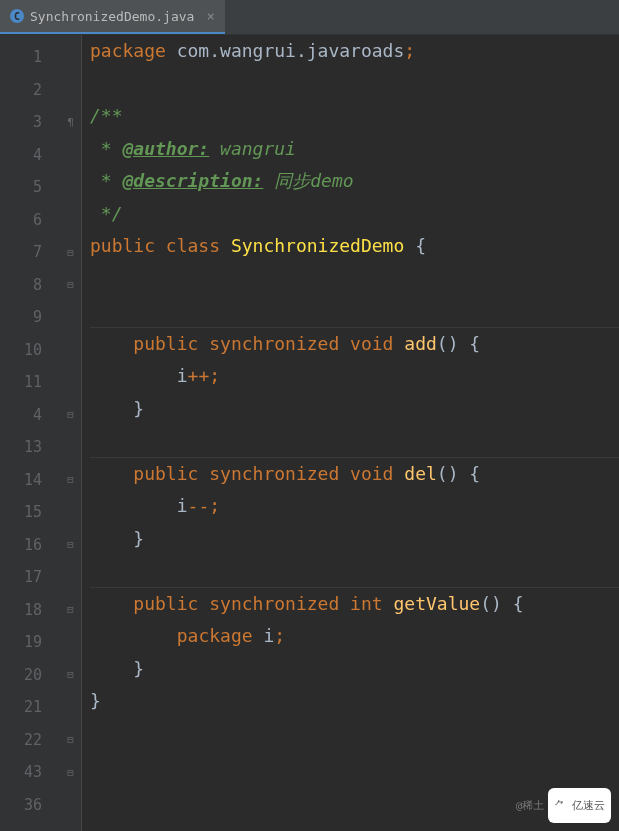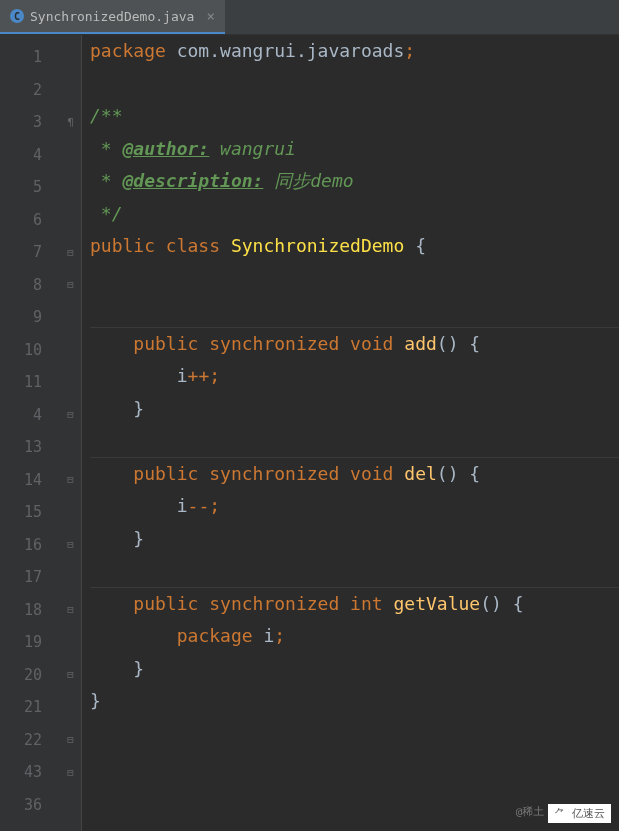--- a/index.html
+++ b/index.html
@@ -106,28 +106,29 @@
     .method { color: #ffc66d; }
     .paren { color: #a9b7c6; }
     .op { color: #a9b7c6; }
     .watermark {
       position: absolute;
       bottom: 8px;
       right: 8px;
       color: #666;
       font-size: 12px;
       display: flex;
+      align-items: center;
       gap: 4px;
       margin-left: 23px;
     }
     .wm-text { color: #777; font-size: 11px; }
     .wm-logo {
       background: #fff;
-      border-radius: 0;
-      padding: 2px 6px;
+      border-radius: 6px;
+      padding: 10px 6px;
       color: #555;
       font-size: 11px;
     }
   </style>
 </head>
 <body>
 
 <div class="tab-bar">
   <div class="tab">
     <span class="tab-icon">C</span>

